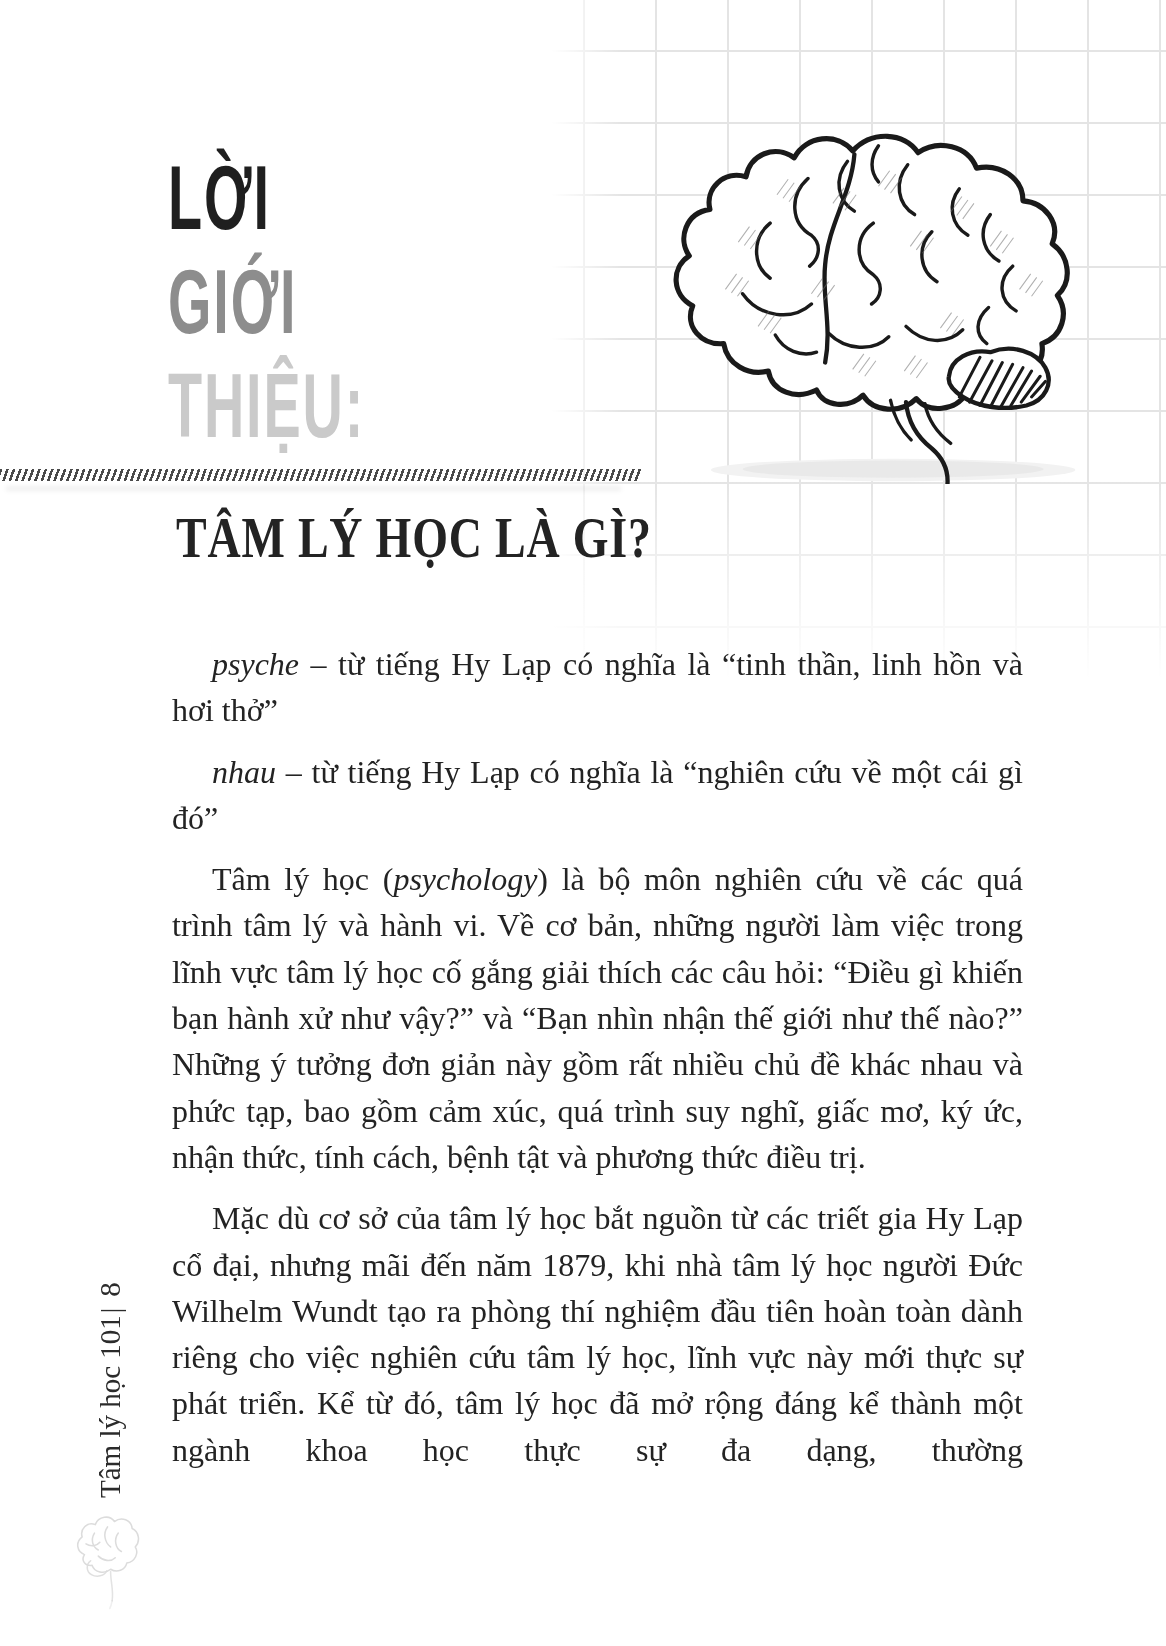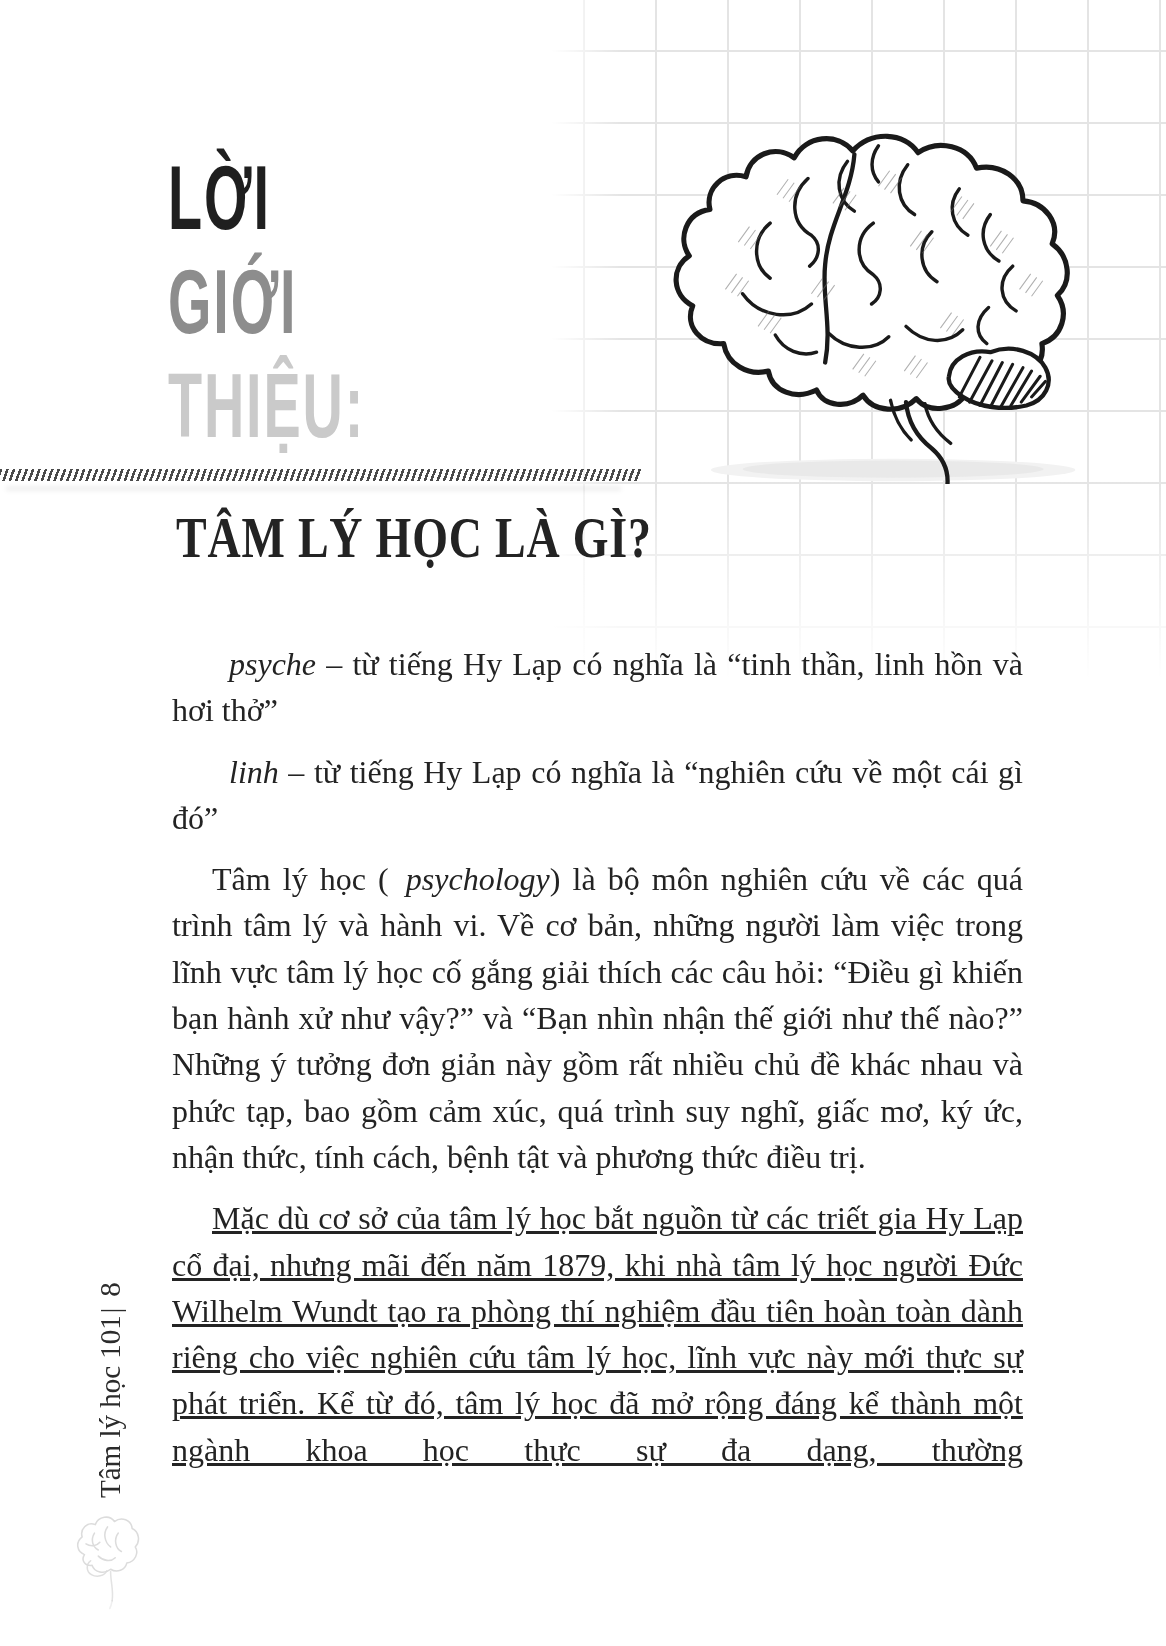--- a/index.html
+++ b/index.html
@@ -48,22 +48,22 @@
     position:absolute;left:176px;top:506px;margin:0;z-index:3;
     font-size:56px;font-weight:700;letter-spacing:1px;color:var(--text);
     transform:scaleX(0.82);transform-origin:0 0;white-space:nowrap;
   }
   
   .body-text{
     position:absolute;left:172px;top:641px;width:851px;z-index:3;
     font-size:32px;line-height:46.3px;text-align:justify;
   }
   .body-text p{margin:0 0 15px 0;text-indent:40px;}
-  .body-text p.justify-last{text-align-last:justify;text-decoration:underline;}
-  .body-text em{font-style:italic;margin-left:17px;}
+  .body-text p.justify-last{text-align-last:justify;}
+  .body-text em{font-style:italic;}
   
   .sidebar-label{
     position:absolute;left:94px;top:1498px;z-index:3;
     transform:rotate(-90deg);transform-origin:0 0;
     white-space:nowrap;font-size:29px;color:#2b2b2b;
   }
   .sidebar-label .sep{margin-left:2px;font-size:27px;}
   .sidebar-label .pagenum{margin-left:11px;}
   
   .watermark-brain{position:absolute;left:62px;top:1510px;width:88px;height:100px;z-index:1;}
@@ -118,21 +118,21 @@
     <path stroke-width="4" d="M 282 334 C 286 352, 292 366, 306 380"></path>
   </g>
 </svg>
 
 <div class="hatch-divider"></div>
 
 <h1 class="page-heading">TÂM LÝ HỌC LÀ GÌ?</h1>
 
 <div class="body-text">
     <p><em>psyche</em><span> – từ tiếng Hy Lạp có nghĩa là “tinh thần, linh hồn và hơi thở”</span></p>
-    <p><em>linh</em><span> – từ tiếng Hy Lạp có nghĩa là “nghiên cứu về một cái gì đó”</span></p>
+    <p><em>nhau</em><span> – từ tiếng Hy Lạp có nghĩa là “nghiên cứu về một cái gì đó”</span></p>
     <p><span>Tâm lý học (</span><em>psychology</em><span>) là bộ môn nghiên cứu về các quá trình tâm lý và hành vi. Về cơ bản, những người làm việc trong lĩnh vực tâm lý học cố gắng giải thích các câu hỏi: “Điều gì khiến bạn hành xử như vậy?” và “Bạn nhìn nhận thế giới như thế nào?” Những ý tưởng đơn giản này gồm rất nhiều chủ đề khác nhau và phức tạp, bao gồm cảm xúc, quá trình suy nghĩ, giấc mơ, ký ức, nhận thức, tính cách, bệnh tật và phương thức điều trị.</span></p>
     <p class="justify-last"><span>Mặc dù cơ sở của tâm lý học bắt nguồn từ các triết gia Hy Lạp cổ đại, nhưng mãi đến năm 1879, khi nhà tâm lý học người Đức Wilhelm Wundt tạo ra phòng thí nghiệm đầu tiên hoàn toàn dành riêng cho việc nghiên cứu tâm lý học, lĩnh vực này mới thực sự phát triển. Kể từ đó, tâm lý học đã mở rộng đáng kể thành một ngành khoa học thực sự đa dạng, thường</span></p>
   </div>
 
 <div class="sidebar-label">
   <span>Tâm lý học 101</span><span class="sep">|</span><span class="pagenum">8</span>
 </div>
 
 <svg class="watermark-brain" viewBox="0 0 100 130" fill="none" xmlns="http://www.w3.org/2000/svg" stroke="#dcdcdc" stroke-width="2" stroke-linecap="round" stroke-linejoin="round">
   <path d="M 22 58 C 12 54, 10 42, 19 35 C 16 25, 25 15, 36 19 C 40 8, 55 6, 61 15 C 70 8, 83 13, 84 24 C 93 28, 95 41, 88 48 C 93 56, 88 67, 77 69 C 75 78, 64 82, 56 77 C 48 84, 35 81, 32 72 C 23 73, 17 66, 22 58 Z"></path>

